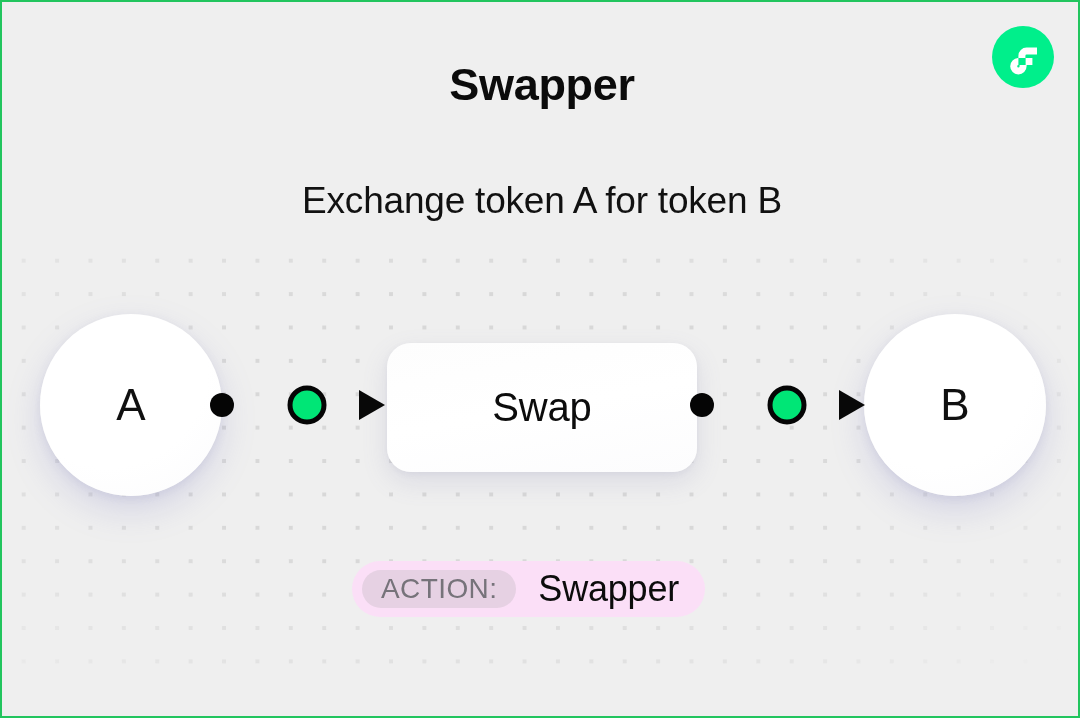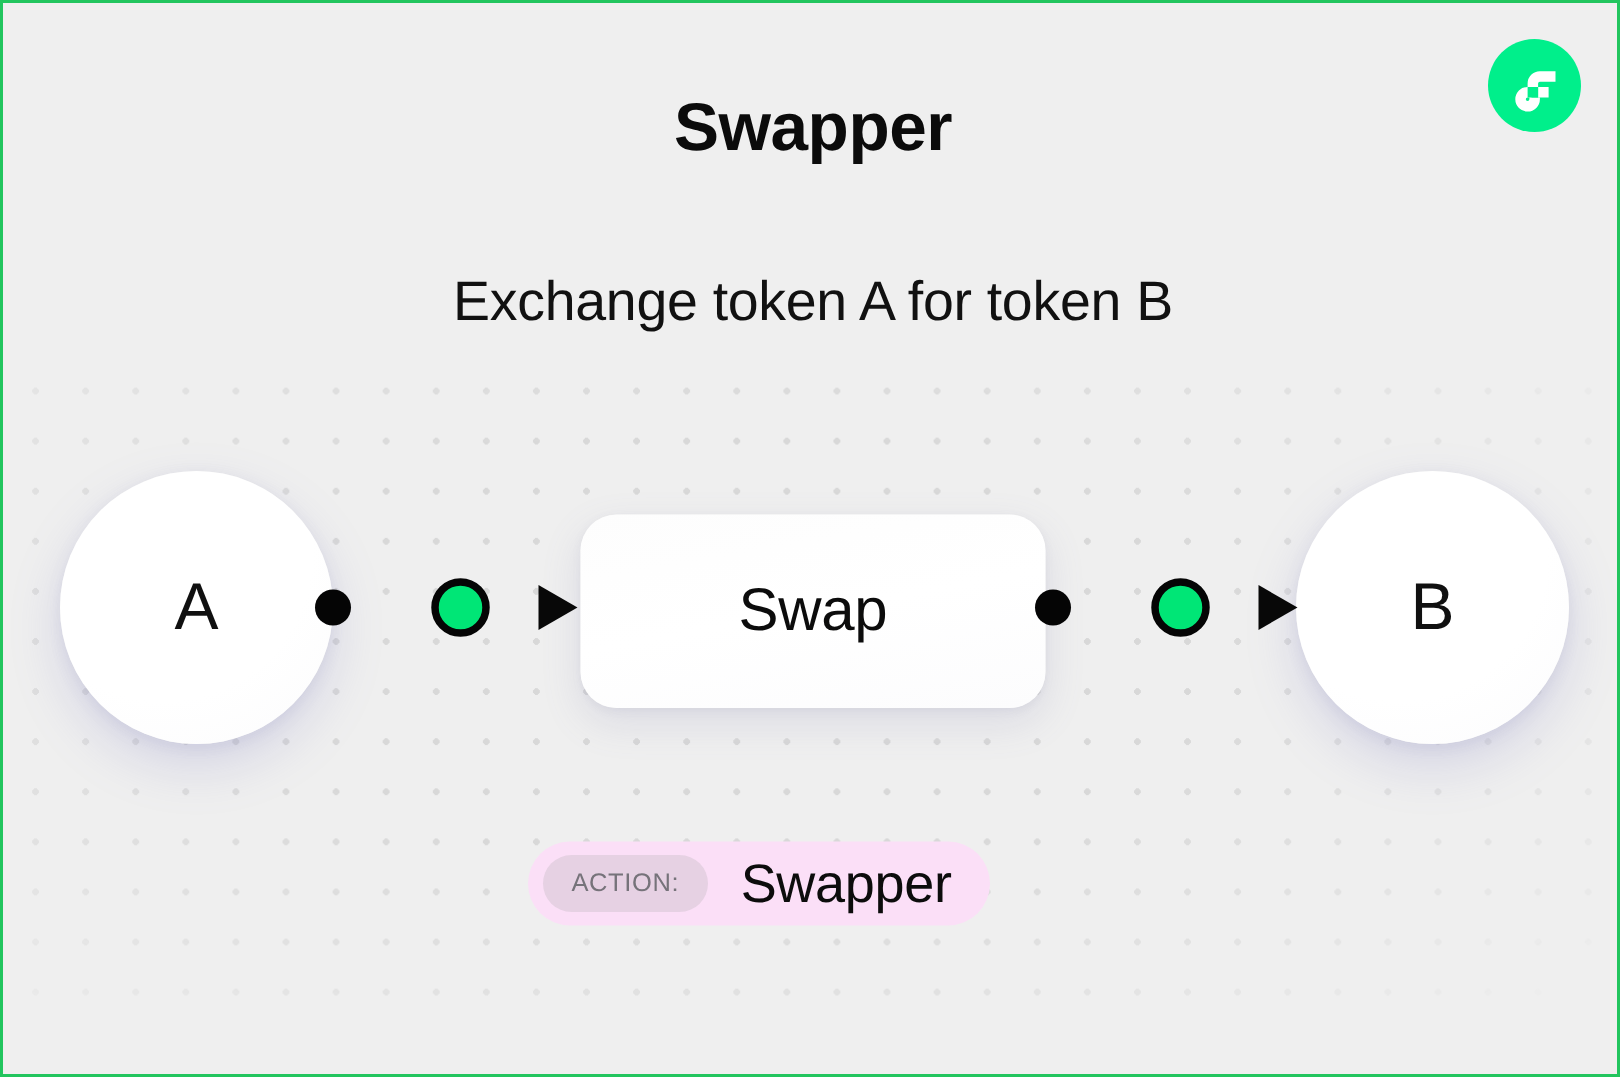--- a/index.html
+++ b/index.html
@@ -138,21 +138,21 @@
     padding: 0 26px 0 10px;
     box-sizing: border-box;
   }
   #action-badge-tag {
     background: #e6d1e3;
     border-radius: 20px;
     height: 38px;
     display: flex;
     align-items: center;
     padding: 0 19px;
-    font-size: 17px;
+    font-size: 28px;
     font-weight: 400;
     color: #76737a;
     letter-spacing: 0.4px;
   }
   #action-badge-value {
     margin-left: 22px;
     font-size: 36px;
     font-weight: 400;
     color: #0c0c0c;
     letter-spacing: -0.2px;

